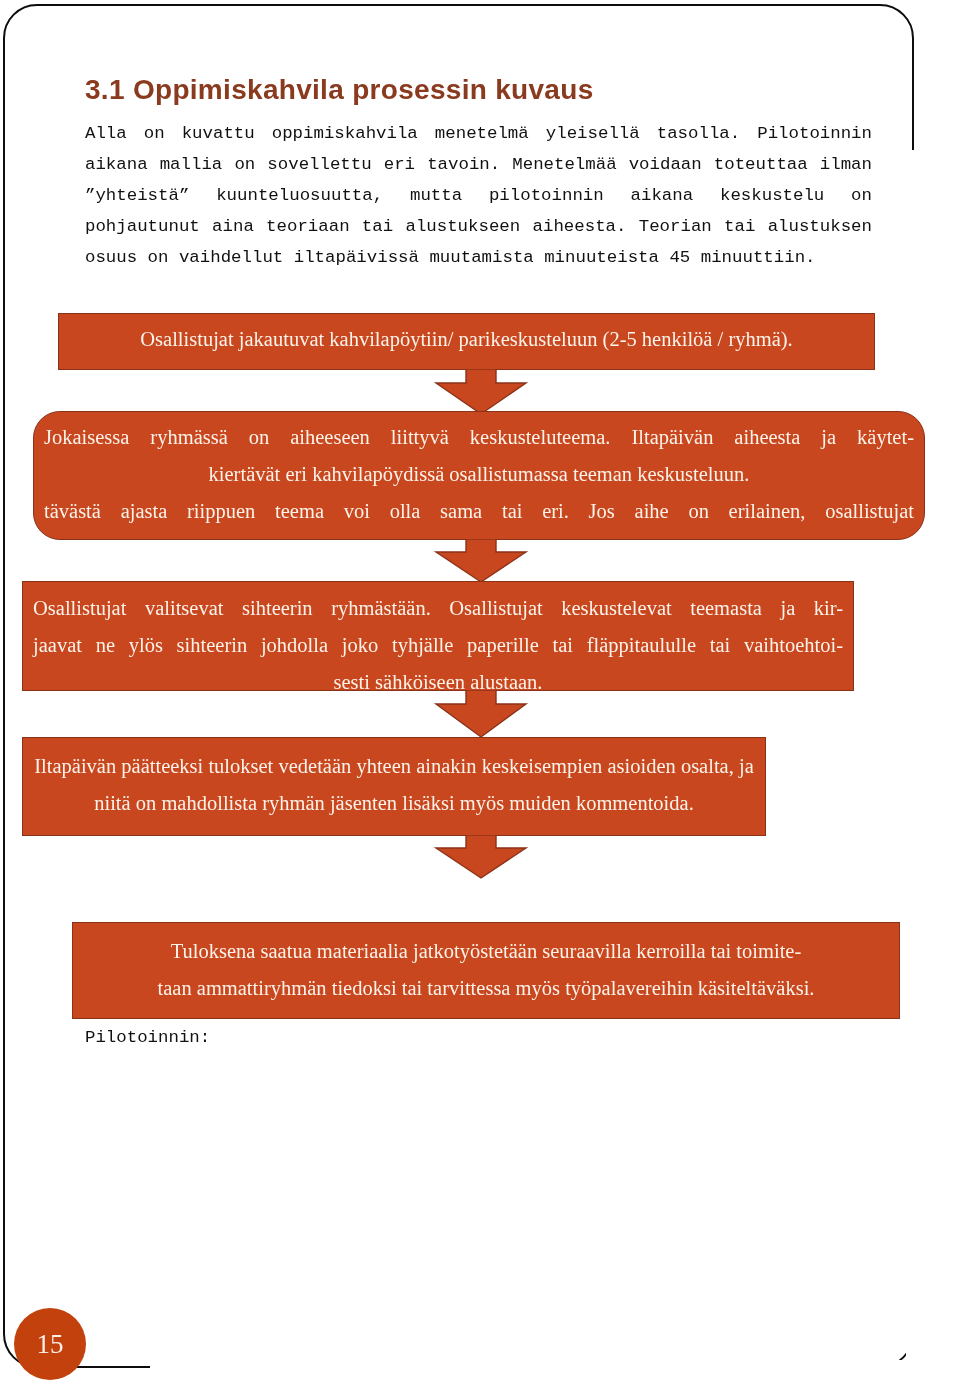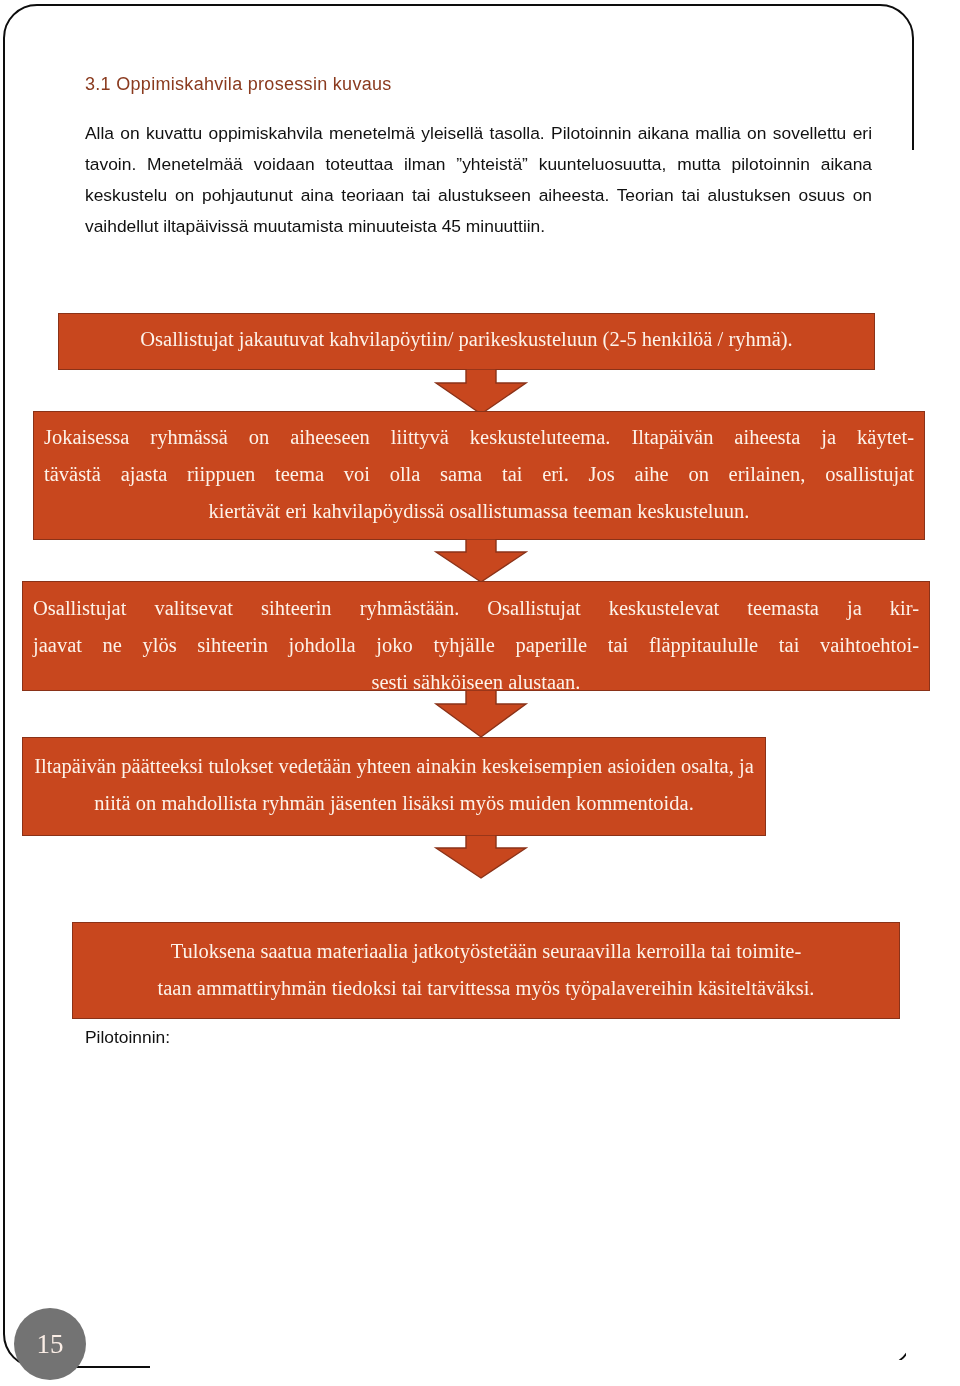--- a/index.html
+++ b/index.html
@@ -51,29 +51,29 @@
     left: 0;
     top: 0;
     width: 960px;
     height: 1386px;
   }
   .section-heading {
     position: absolute;
     left: 85px;
     top: 74px;
     width: 800px;
-    font-size: 18px;
-    font-weight: normal;
+    font-size: 28px;
+    font-weight: bold;
     color: #8a3a1e;
     letter-spacing: 0.3px;
     font-family: "Liberation Sans", sans-serif;
   }
   .body-para {
     position: absolute;
-    font-family: Liberation Sans, sans-serif;
+    font-family: Liberation Mono, monospace;
     font-size: 17.4px;
     line-height: 31px;
     color: #111111;
     text-align: justify;
     text-justify: inter-word;
   }
   #intro-para {
     left: 85px;
     top: 118px;
     width: 787px;
@@ -119,23 +119,24 @@
   }
 
   
   #flow-box-1 {
     left: 58px;  top: 313px;  width: 817px;  height: 57px;
     padding-top: 7px;
   }
   #flow-box-2 {
     left: 33px;  top: 411px;  width: 892px;  height: 129px;
     padding-top: 7px;
+    border-radius: 27px;
   }
   #flow-box-3 {
-    left: 22px;  top: 581px;  width: 908px;  height: 110px;
+    left: 22px;  top: 581px;  width: 832px;  height: 110px;
     padding-top: 8px;
   }
   #flow-box-4 {
     left: 22px;  top: 737px;  width: 744px;  height: 99px;
     padding-top: 10px;
   }
   #flow-box-5 {
     left: 72px;  top: 878px;  width: 828px;  height: 97px;
     padding-top: 10px;
     margin-top: 44px;
@@ -156,21 +157,21 @@
   #flow-arrow-4 { left: 481px; top: 835px; height: 44px; }
 
   
   #page-number-badge {
     position: absolute;
     left: 14px;
     top: 1308px;
     width: 72px;
     height: 72px;
     border-radius: 50%;
-    background: #737373;
+    background: #c2410c;
     color: #fbeee6;
     font-family: "Liberation Serif", serif;
     font-size: 27px;
     display: flex;
     align-items: center;
     justify-content: center;
   }
 </style>
 </head>
 <body>
@@ -190,22 +191,22 @@
   </div>
 
   <div class="flow-arrow" id="flow-arrow-1">
     <svg width="118" height="46" viewBox="0 0 118 46">
       <polygon points="44,0 74,0 74,14 104,14 59,45 14,14 44,14" fill="#c8471e" stroke="#8a3218" stroke-width="1.4"></polygon>
     </svg>
   </div>
 
   <div class="flow-box justify" id="flow-box-2">
     <span class="line">Jokaisessa ryhmässä on aiheeseen liittyvä keskusteluteema. Iltapäivän aiheesta ja käytet-</span>
+    <span class="line" style="text-align:center;text-align-last:center;">kiertävät eri kahvilapöydissä osallistumassa teeman keskusteluun.</span>
     <span class="line">tävästä ajasta riippuen teema voi olla sama tai eri. Jos aihe on erilainen, osallistujat</span>
-    <span class="line" style="text-align:center;text-align-last:center;">kiertävät eri kahvilapöydissä osallistumassa teeman keskusteluun.</span>
   </div>
 
   <div class="flow-arrow" id="flow-arrow-2">
     <svg width="118" height="44" viewBox="0 0 118 44">
       <polygon points="44,0 74,0 74,13 104,13 59,43 14,13 44,13" fill="#c8471e" stroke="#8a3218" stroke-width="1.4"></polygon>
     </svg>
   </div>
 
   <div class="flow-box justify" id="flow-box-3">
     <span class="line">Osallistujat valitsevat sihteerin ryhmästään. Osallistujat keskustelevat teemasta ja kir-</span>

